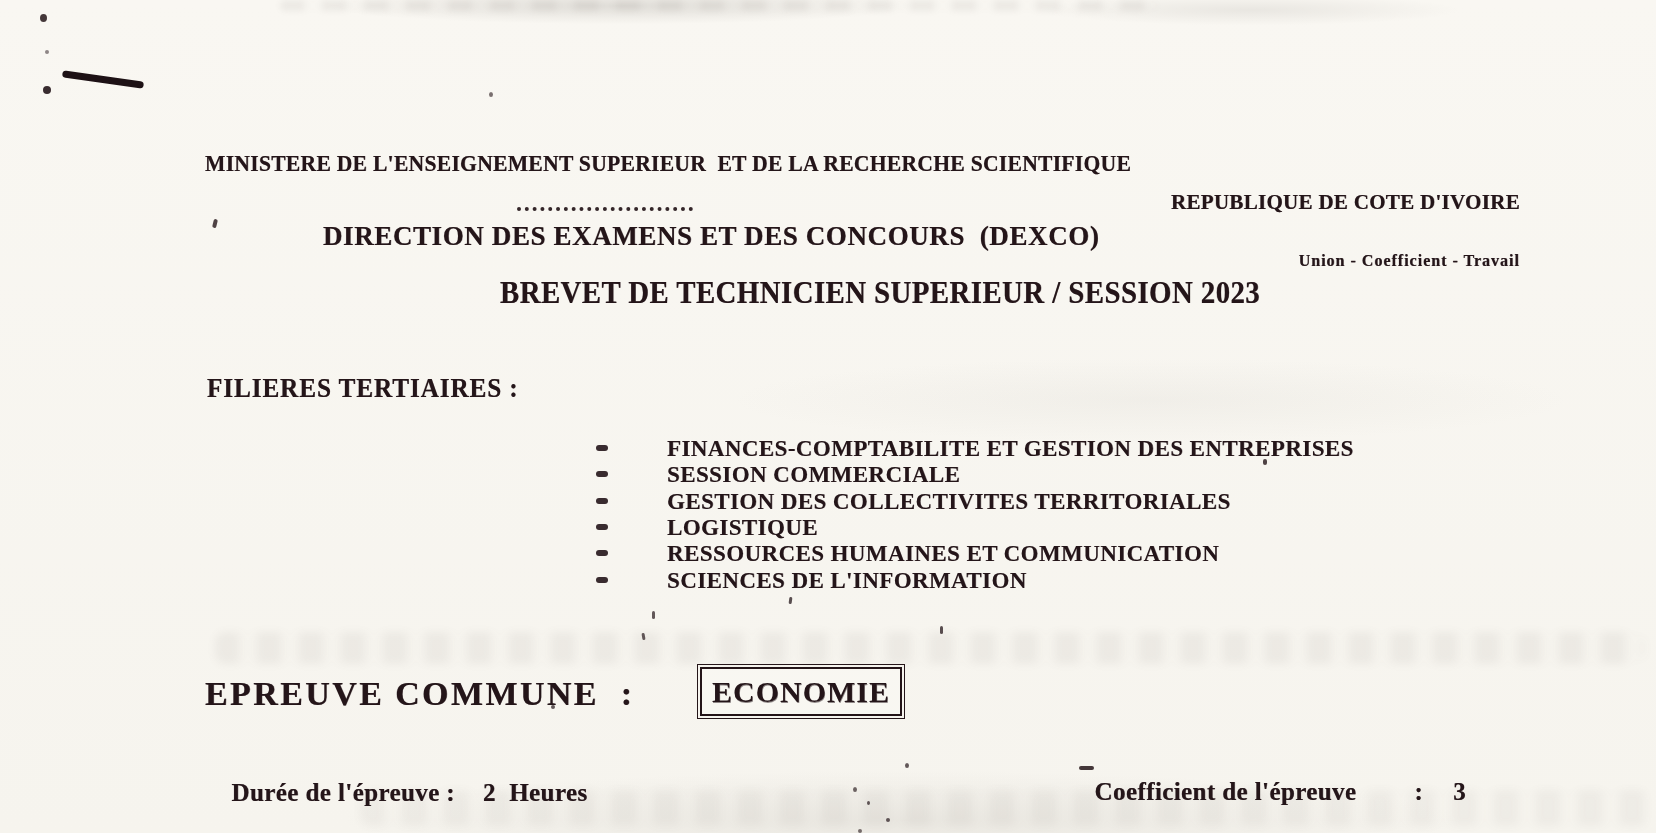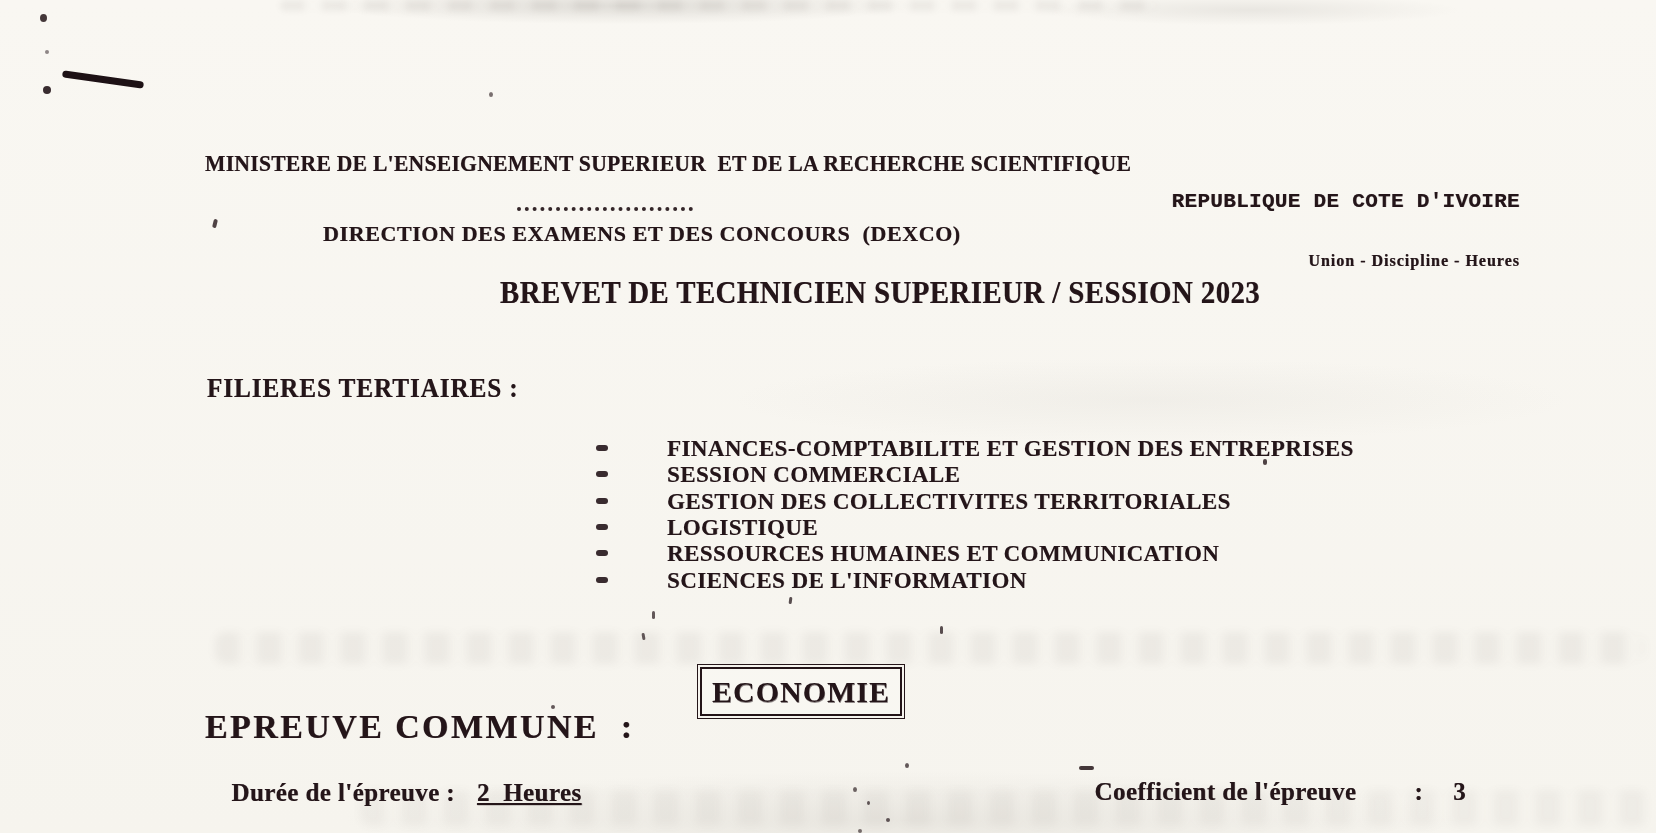--- a/index.html
+++ b/index.html
@@ -22,53 +22,53 @@
     position:absolute;
     font-weight:bold;
     color:#241519;
     white-space:pre;
     line-height:1;
     transform-origin:left top;
     text-shadow:0.4px 0.4px 0 rgba(36,21,25,0.45), -0.3px 0 0 rgba(36,21,25,0.28);
   }
   .ministry{left:205px;top:151px;font-size:24px;letter-spacing:0.3px;transform:scaleX(0.90);}
   .republic{left:1100px;top:152px;width:420px;text-align:right;line-height:1.18;}
-  .republic .l1{font-size:21px;letter-spacing:0.3px;display:block;font-family:Liberation Mono, monospace;}
+  .republic .l1{font-size:21px;letter-spacing:0.3px;display:block;}
   .republic .l2{font-size:16px;letter-spacing:1px;display:block;}
   .dotted-sep{
     position:absolute;left:517px;top:207px;width:176px;height:0;
     border-top:4px dotted #241519;opacity:0.92;
   }
-  .direction{left:323px;top:223px;font-size:22px;letter-spacing:0.6px;}
+  .direction{left:323px;top:223px;font-size:27px;letter-spacing:0.6px;}
   .title{left:500px;top:276px;font-size:32px;letter-spacing:0.5px;transform:scaleX(0.90);}
   .filieres-heading{left:207px;top:374px;font-size:28px;letter-spacing:1px;transform:scaleX(0.90);}
   .filiere-row{position:absolute;left:596px;height:26px;}
   .filiere-bullet{
     position:absolute;left:0;top:9px;width:12px;height:5.5px;
     background:#241519;border-radius:3px;opacity:0.9;
   }
   .filiere-label{
     position:absolute;left:71px;top:0;
     font-weight:bold;font-size:23px;letter-spacing:0.4px;white-space:pre;
     text-shadow:0.4px 0.4px 0 rgba(36,21,25,0.45);
   }
-  .epreuve-label{left:205px;top:710px;font-size:34px;letter-spacing:2.4px;}
+  .epreuve-label{left:205px;top:677px;font-size:34px;letter-spacing:2.4px;}
   .subject-box{
     position:absolute;left:700px;top:667px;
     border:2.5px solid #241519;
     outline:1.5px solid #241519;outline-offset:2px;
     padding:6px 10px 5px 10px;
     background:rgba(250,248,243,0.6);
   }
   .subject-box .subject{
     font-weight:bold;font-size:30px;letter-spacing:1px;white-space:pre;
     color:#241519;text-shadow:0.5px 0.5px 0 rgba(36,21,25,0.5);
   }
   .duration{left:205px;top:755px;font-size:25px;letter-spacing:0.4px;}
-  .duration .val{margin-left:22px;text-decoration:underline;}
+  .duration .val{margin-left:28px;}
   .coefficient{left:1068px;top:754px;font-size:25px;letter-spacing:0.4px;}
   .coefficient .colon{margin-left:58px;}
   .coefficient .val{margin-left:30px;}
   
   .stroke{
     position:absolute;left:62px;top:76px;width:82px;height:7px;
     background:#1d1115;border-radius:4px;transform:rotate(8deg);
   }
   .speck{position:absolute;background:#241519;border-radius:50%;}
   .ghost{
@@ -86,21 +86,21 @@
 <div class="paper">
 
   <div class="ghost ghost3"></div>
   <div class="ghost ghost1"></div>
   <div class="ghost ghost2"></div>
 
   <div class="t ministry">MINISTERE DE L'ENSEIGNEMENT SUPERIEUR  ET DE LA RECHERCHE SCIENTIFIQUE</div>
 
   <div class="t republic">
     <span class="l1">REPUBLIQUE DE COTE D'IVOIRE</span>
-    <span class="l2">Union - Discipline - Heures</span>
+    <span class="l2">Union - Coefficient - Travail</span>
   </div>
 
   <div class="dotted-sep"></div>
 
   <div class="t direction">DIRECTION DES EXAMENS ET DES CONCOURS  (DEXCO)</div>
 
   <div class="t title">BREVET DE TECHNICIEN SUPERIEUR / SESSION 2023</div>
 
   <div class="t filieres-heading">FILIERES TERTIAIRES :</div>
 

